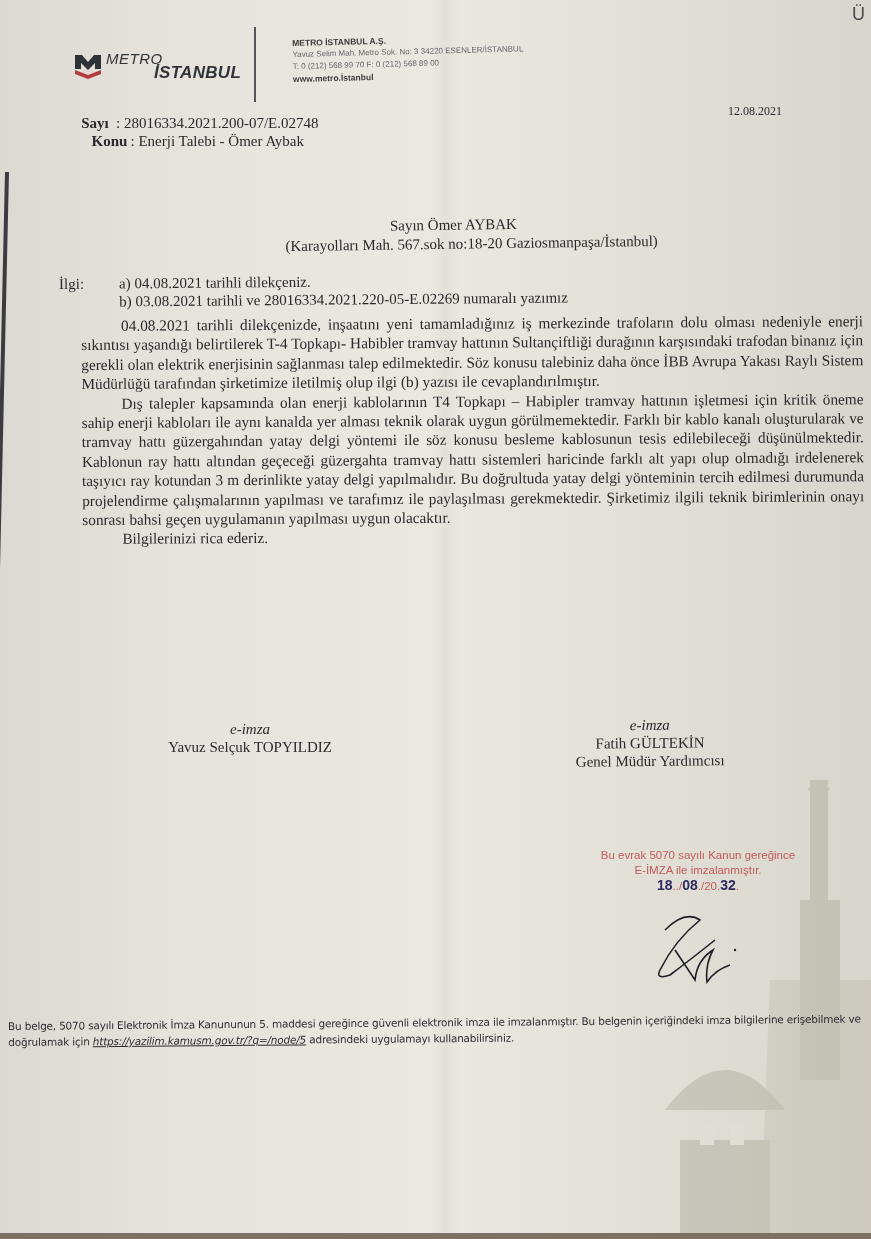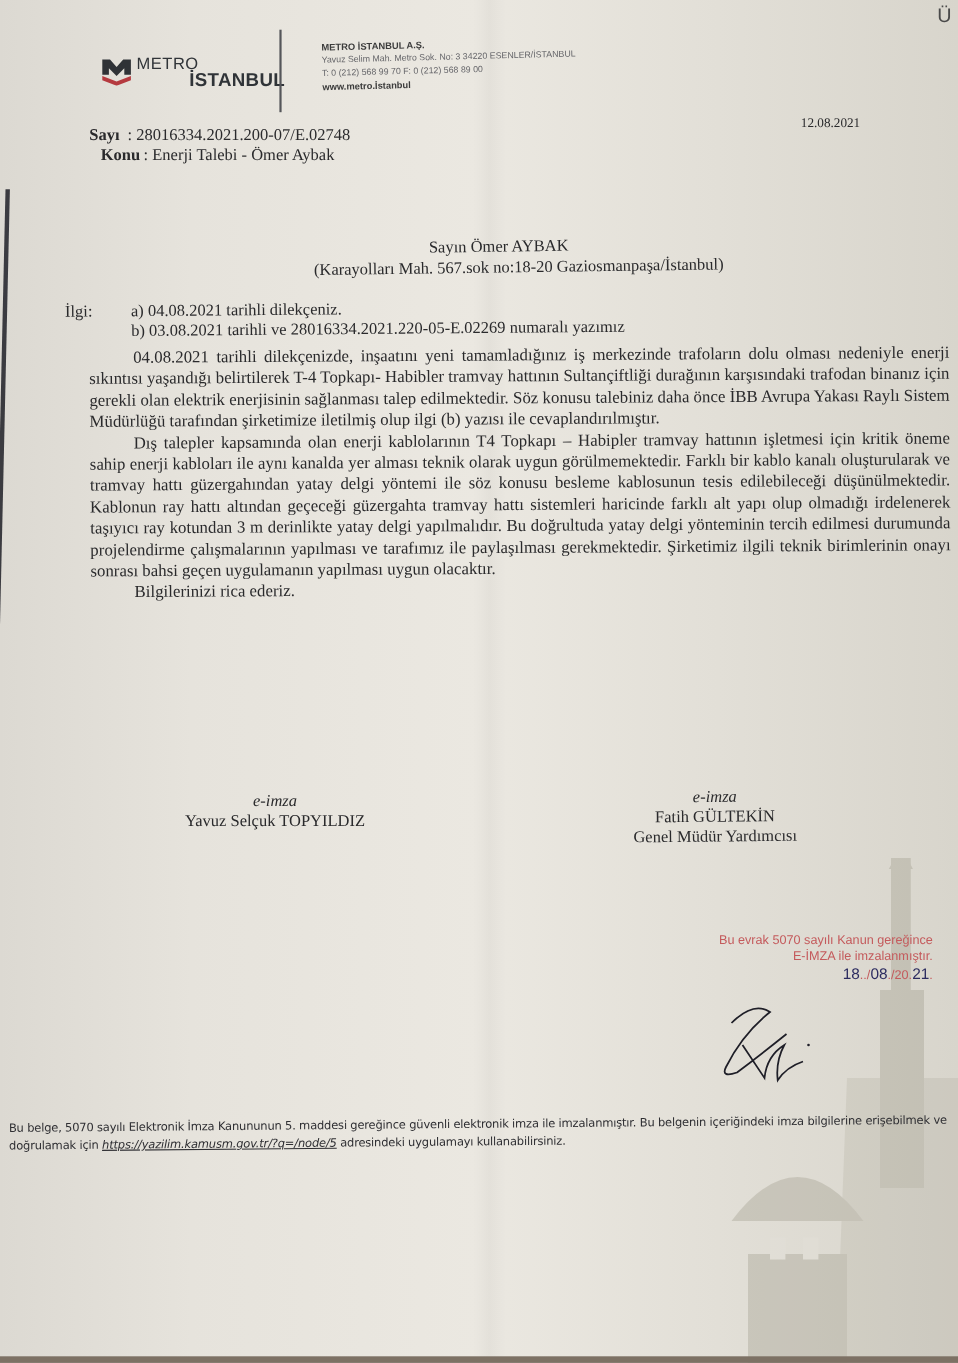--- a/index.html
+++ b/index.html
@@ -9,21 +9,21 @@
     font-family: "Liberation Serif", serif; color:#2a2a2c;
   }
   .page { position:absolute; inset:0; }
   .shade { position:absolute; left:430px; top:0; width:30px; height:1239px;
     background: linear-gradient(90deg, rgba(0,0,0,0) 0%, rgba(0,0,0,0.03) 50%, rgba(0,0,0,0) 100%); }
   .bottom-edge { position:absolute; left:0; right:0; bottom:0; height:6px; background:#7d7164; }
   .corner-char { position:absolute; left:852px; top:4px; font-family:"Liberation Sans",sans-serif; font-size:18px; color:#4a4a4a; }
   .left-bar { position:absolute; left:5px; top:172px; width:4px; height:1000px; background:#3b3b40; transform:rotate(1.3deg); transform-origin:top left; }
 
   
-  .logo { position:absolute; left:92px; top:52px; display:flex; align-items:flex-start; }
+  .logo { position:absolute; left:74px; top:52px; display:flex; align-items:center;font-style:italic; }
   .logo svg { width:28px; height:26px; }
   .logo-text { margin-left:4px; font-family:"Liberation Sans",sans-serif; line-height:14px; color:#303438; }
   .logo-l1 { font-size:15px; letter-spacing:0.5px; }
   .logo-l2 { font-size:17px; font-weight:bold; letter-spacing:0.3px;margin-left:48px; }
   .vdiv { position:absolute; left:254px; top:27px; width:1.5px; height:75px; background:#55565a; }
   .company { position:absolute; left:292px; top:37px; font-family:"Liberation Sans",sans-serif; color:#3c3c3c; transform:rotate(-1.4deg); transform-origin:left top; }
   .company .name { font-size:8.5px; font-weight:bold; line-height:12px; }
   .company .line { font-size:8px; line-height:12px; color:#66666a; }
   .company .web { font-size:8.5px; font-weight:bold; line-height:12px; }
 
@@ -41,23 +41,23 @@
   .ilgi .v { margin-left:64px; }
 
   .body { position:absolute; left:81px; top:316px; width:782px; font-size:15.3px; line-height:19.4px; text-align:justify; transform:rotate(-0.35deg); transform-origin:left top; }
   .body p { margin:0; text-indent:40px; }
 
   .sig { position:absolute; text-align:center; font-size:15px; line-height:18px; }
   .sig .e { font-style:italic; }
   .sig1 { left:80px; width:340px; top:720px; }
   .sig2 { left:490px; width:320px; top:716px; transform:rotate(-0.6deg); }
 
-  .stamp { position:absolute; left:548px; top:848px; width:300px; text-align:right; color:#c45a5c; font-family:"Liberation Sans",sans-serif; font-size:11.5px; line-height:15px; }
+  .stamp { position:absolute; left:548px; top:848px; width:300px; text-align:center; color:#c45a5c; font-family:"Liberation Sans",sans-serif; font-size:11.5px; line-height:15px; }
   .stamp .date-line { color:#c45a5c; }
-  .stamp .hand { font-family:"Liberation Sans",sans-serif; font-weight:normal; color:#2c2c60; font-size:14px; }
+  .stamp .hand { font-family:"Liberation Sans",sans-serif; font-weight:bold; color:#2c2c60; font-size:14px; }
   .scribble { position:absolute; left:645px; top:910px; width:100px; height:80px; }
 
   .watermark { position:absolute; left:660px; top:780px; width:211px; height:460px; opacity:0.28; }
 
   .footer { position:absolute; left:8px; top:1018px; width:862px; font-family:"DejaVu Sans",sans-serif; font-size:10.5px; line-height:16px; color:#2f2f33; transform:rotate(-0.5deg); transform-origin:left top; letter-spacing:-0.2px; }
   .footer a { color:#2f2f33; text-decoration:underline; font-style:italic; }
 </style>
 </head>
 <body>
 
@@ -125,21 +125,21 @@
   <div class="sig sig2">
     <div class="e">e-imza</div>
     <div>Fatih GÜLTEKİN</div>
     <div>Genel Müdür Yardımcısı</div>
   </div>
 
   <div class="stamp">
     <div>Bu evrak 5070 sayılı Kanun gereğince</div>
     <div>E-İMZA ile imzalanmıştır.</div>
     <div class="date-line">
-      <span class="hand">18</span>../<span class="hand">08</span>./<span>20</span>.<span class="hand">21</span>.
+      <span class="hand">18</span>../<span class="hand">08</span>./<span>20</span>.<span class="hand">32</span>.
     </div>
   </div>
   <svg class="scribble" viewBox="0 0 100 80">
     <path d="M20 20 Q40 0 55 10 Q30 30 15 60 Q10 70 25 65 Q45 50 70 30 M30 40 Q40 55 50 70 Q52 50 68 40 Q60 55 62 72 Q70 60 85 55" fill="none" stroke="#1f1f28" stroke-width="1.6"></path>
     <circle cx="90" cy="40" r="1.2" fill="#1f1f28"></circle>
   </svg>
 
   <div class="footer">
     <span>Bu belge, 5070 sayılı Elektronik İmza Kanununun 5. maddesi gereğince güvenli elektronik imza ile imzalanmıştır. Bu belgenin içeriğindeki imza bilgilerine erişebilmek ve doğrulamak için </span><a>https://yazilim.kamusm.gov.tr/?q=/node/5</a><span> adresindeki uygulamayı kullanabilirsiniz.</span>
   </div>

